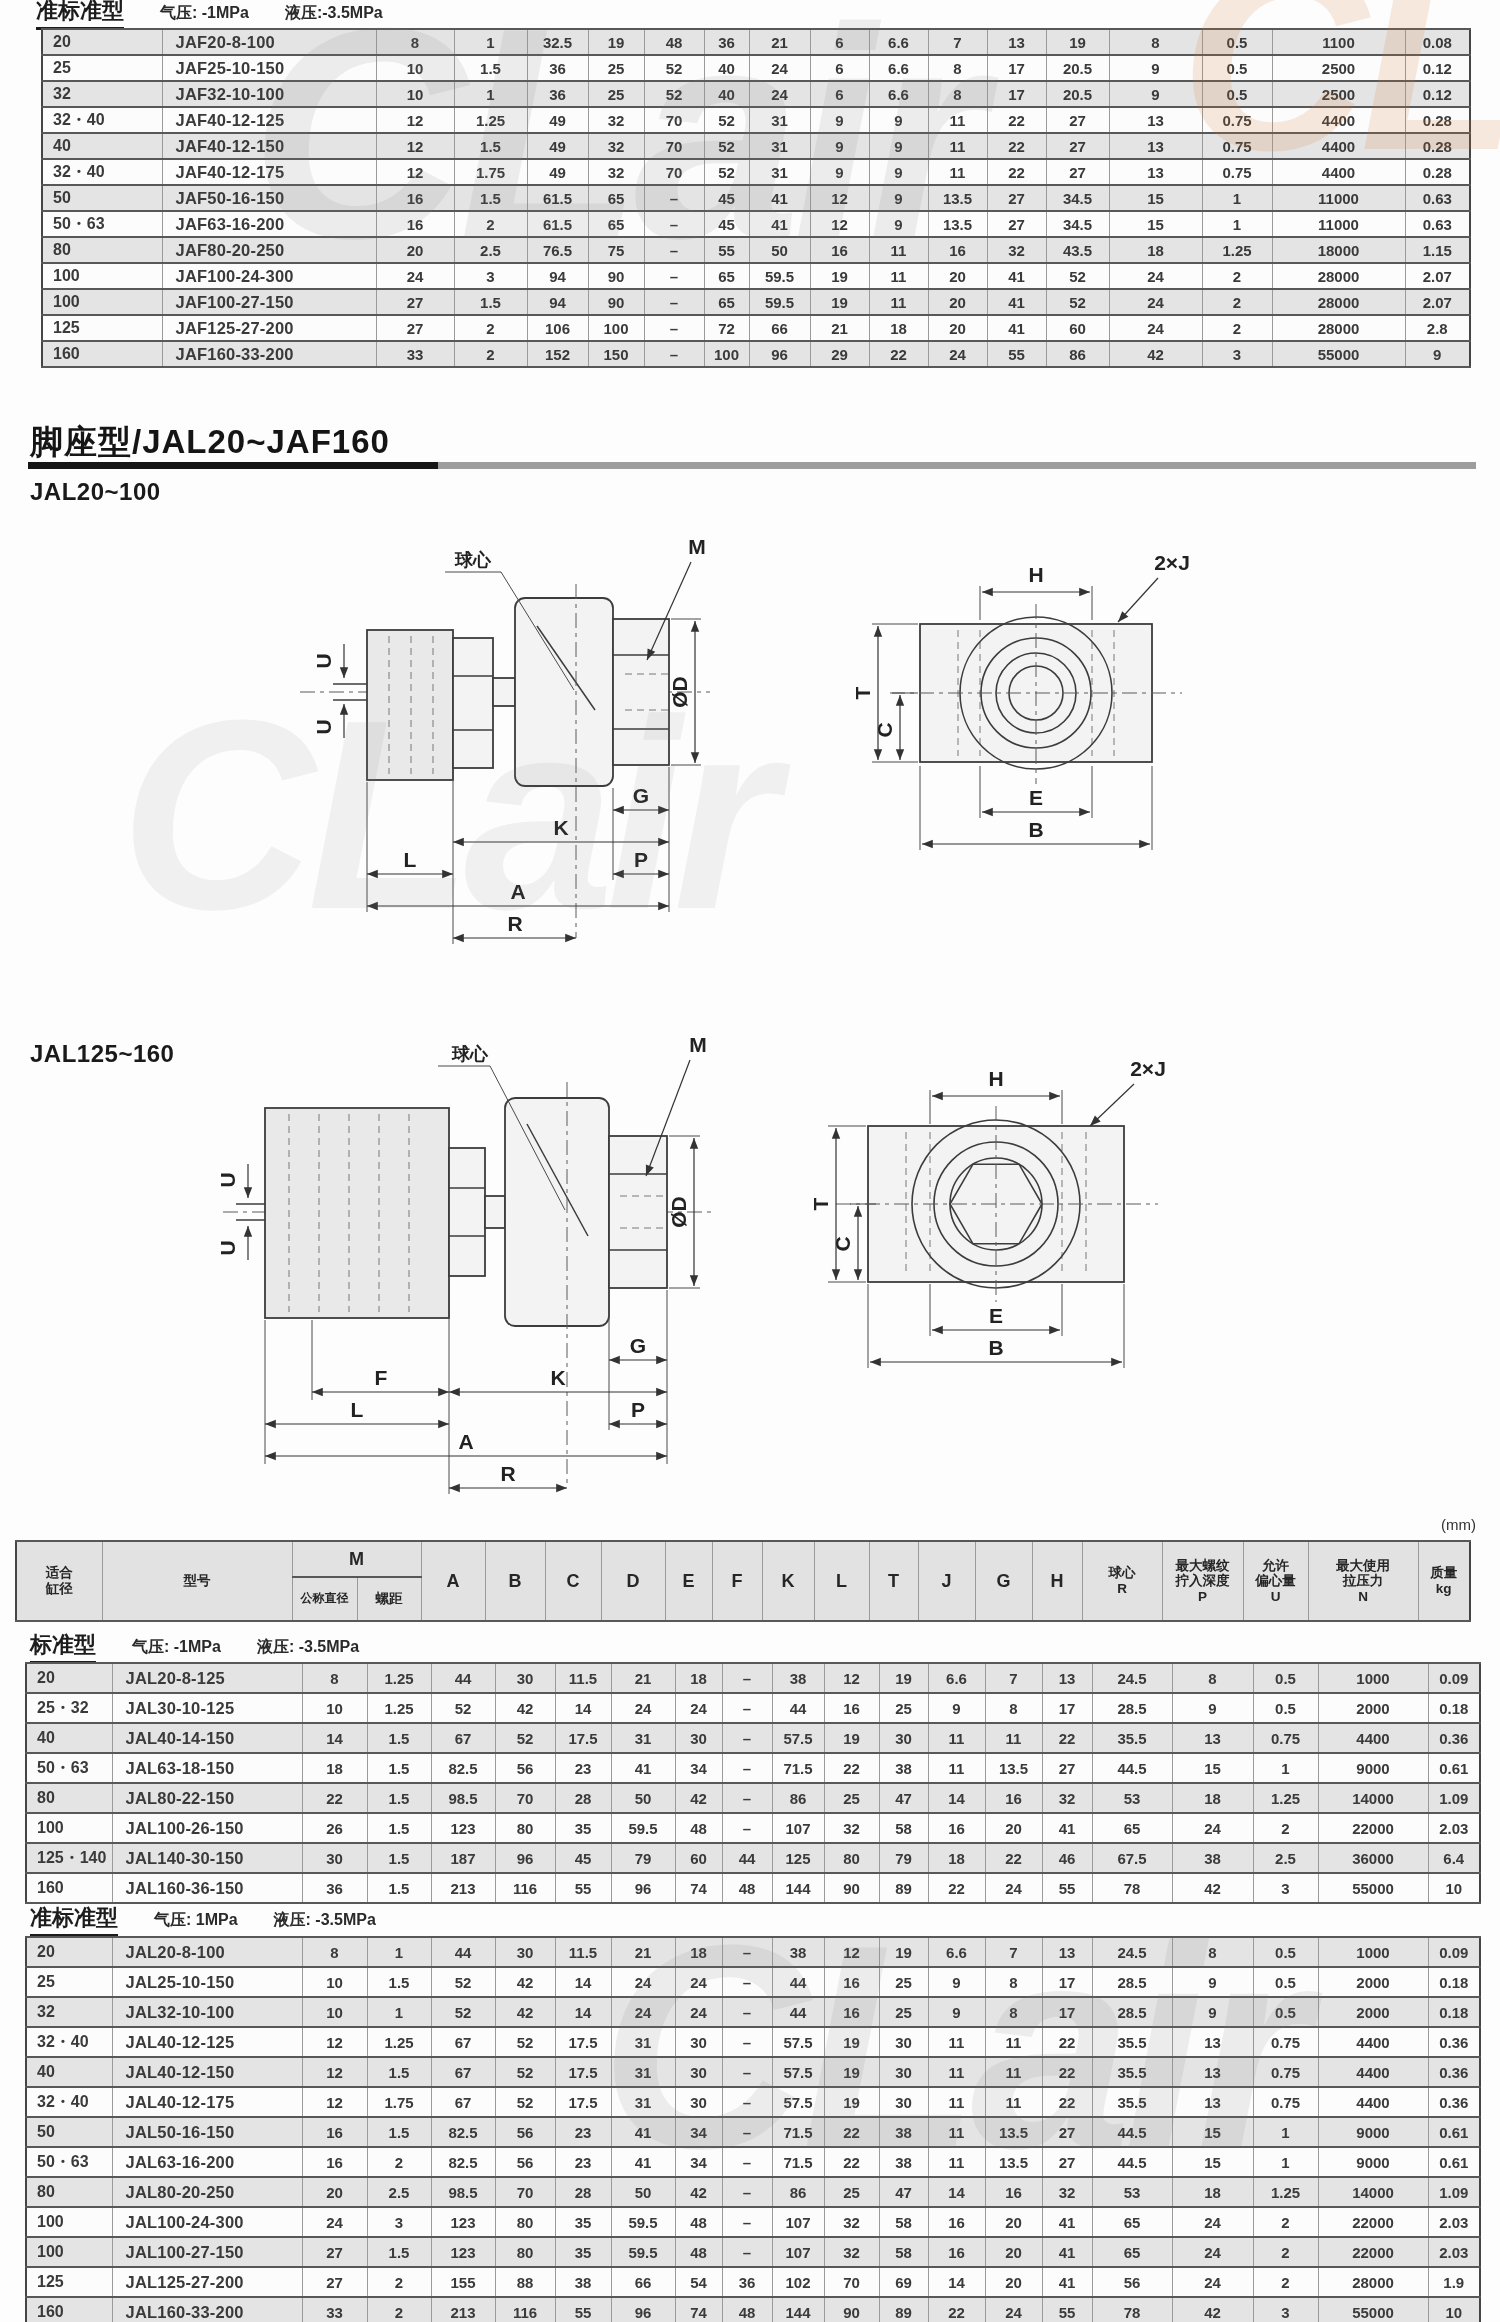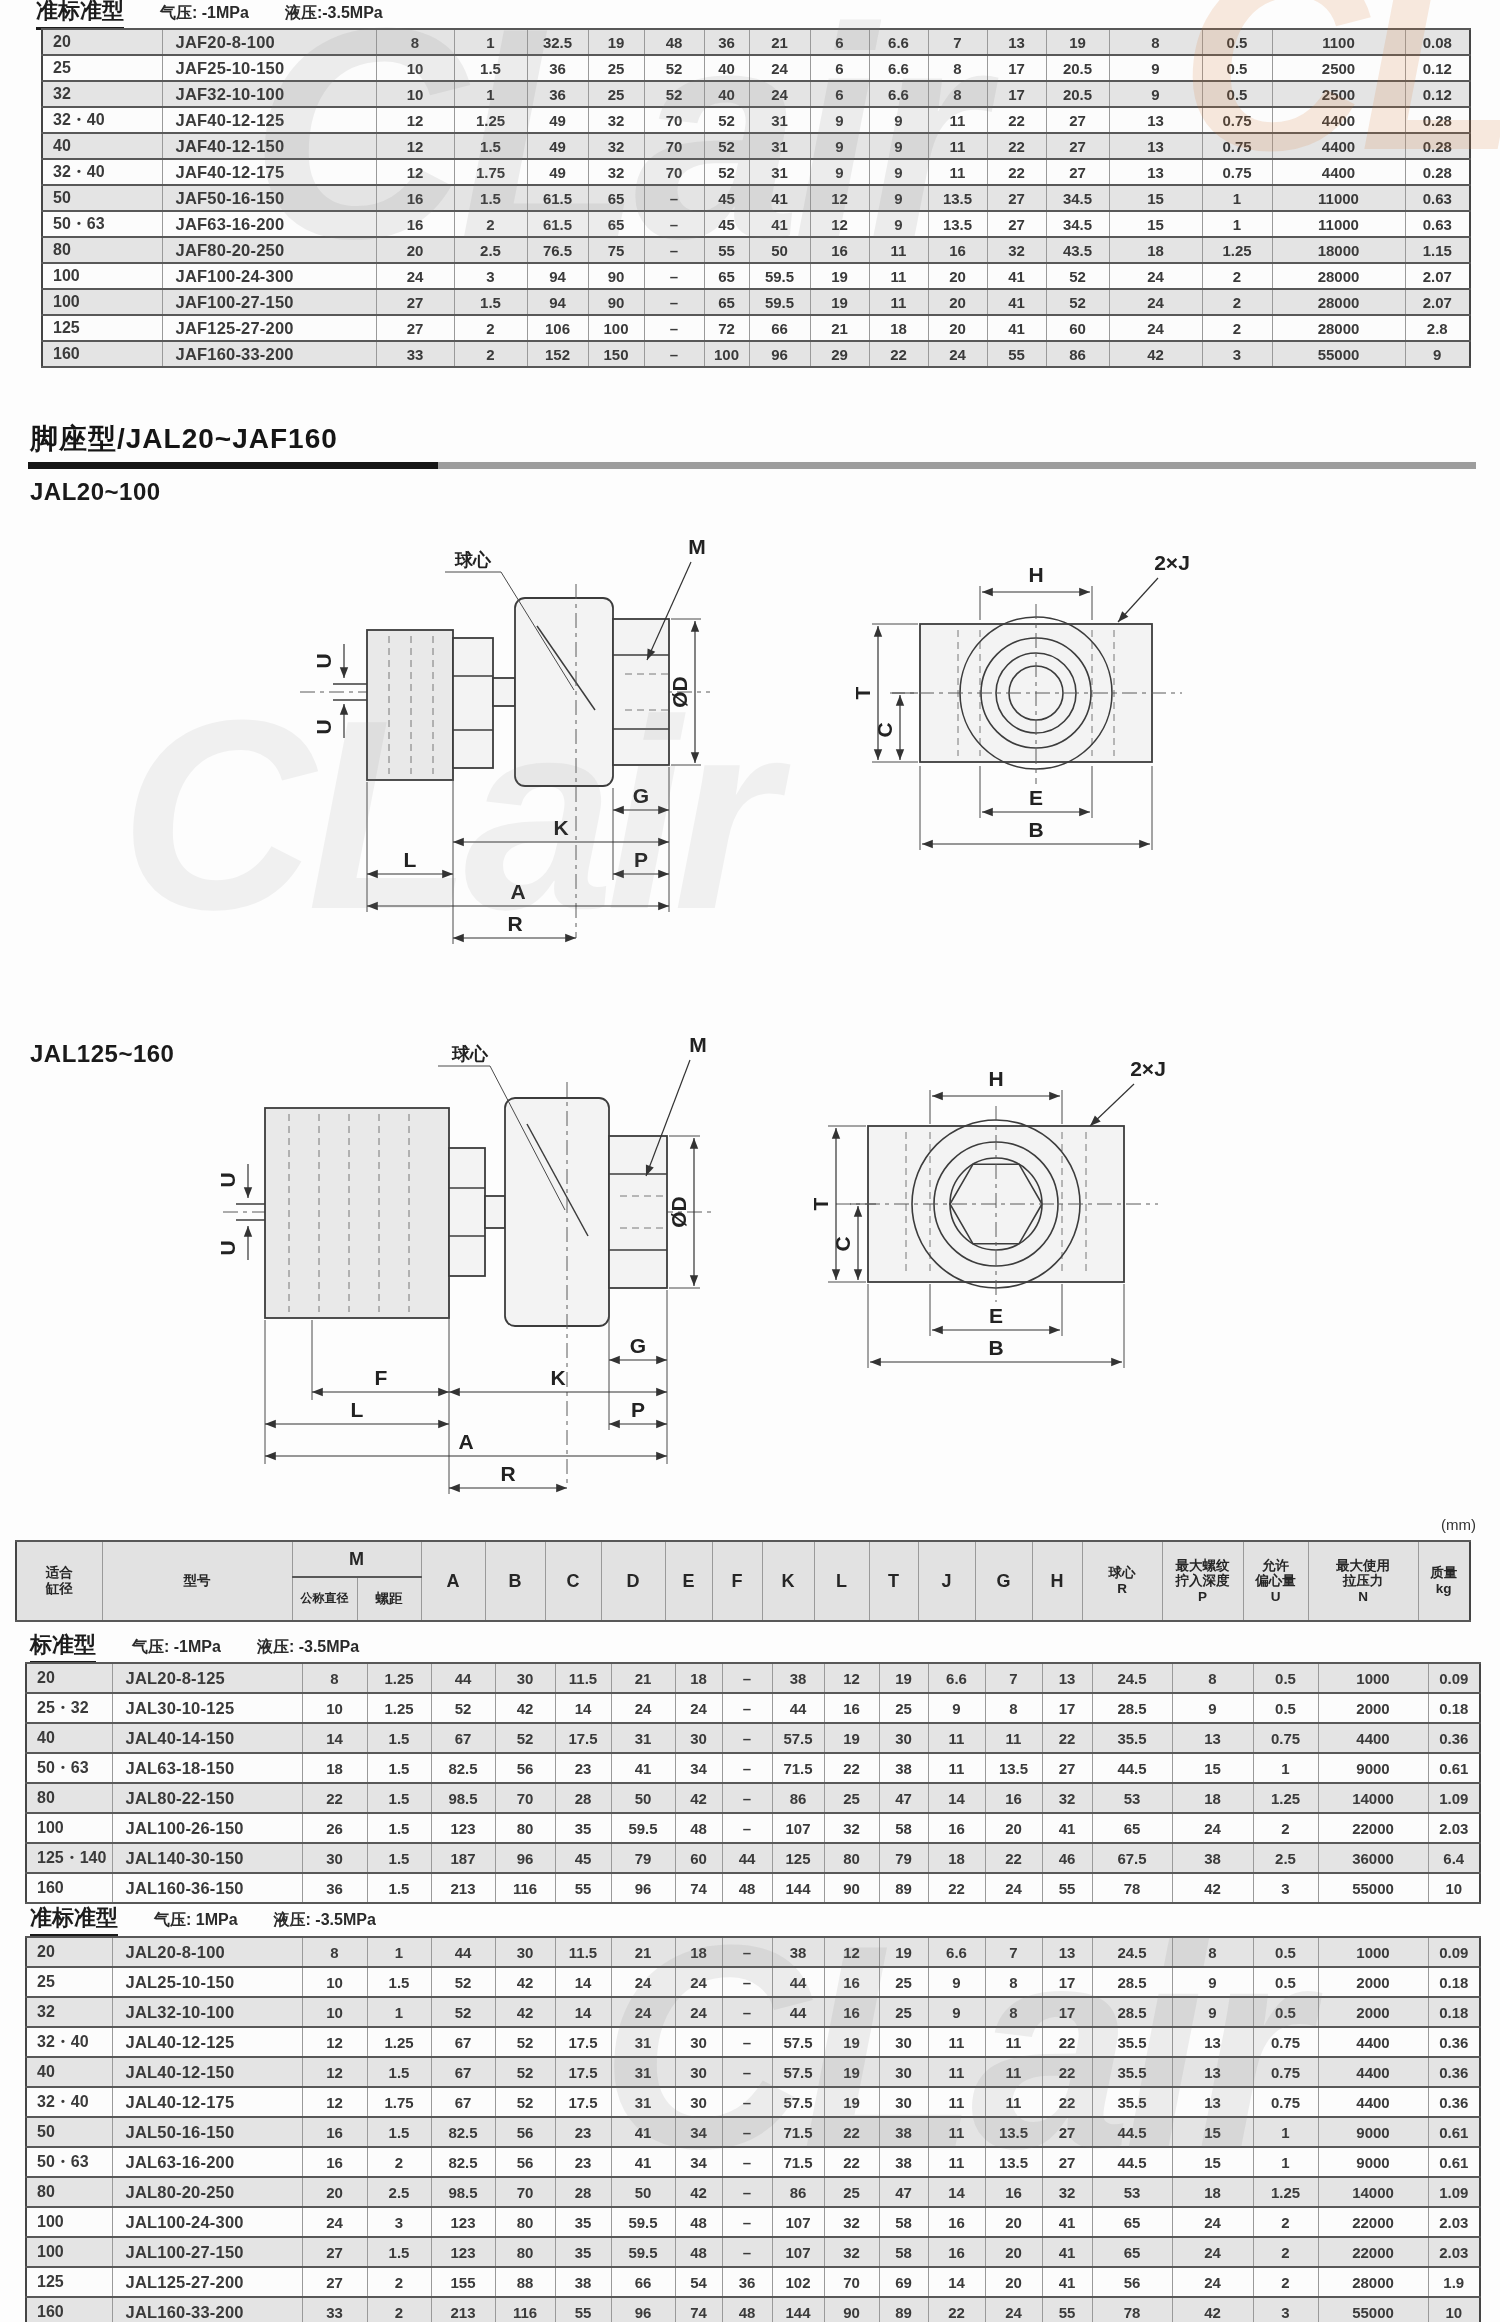--- a/index.html
+++ b/index.html
@@ -5,21 +5,21 @@
   html,body{margin:0;padding:0;background:#fff;}
   .page{position:relative;width:1500px;height:2322px;background:#fdfdfd;overflow:hidden;
         font-family:"Liberation Sans",sans-serif;color:#343434;}
   .wm{position:absolute;z-index:3;font-weight:bold;font-style:italic;pointer-events:none;
       letter-spacing:-8px;font-family:"Liberation Sans",sans-serif;}
   
   .secbar{position:absolute;display:flex;align-items:baseline;gap:36px;z-index:1;}
   .sectitle{font-size:22px;font-weight:bold;color:#1c1c1c;border-bottom:3px solid #1c1c1c;padding-bottom:1px;}
   .secnote{font-size:16px;font-weight:bold;color:#2a2a2a;}
   
-  .bighead{position:absolute;font-size:28px;font-weight:bold;color:#151515;letter-spacing:1px;z-index:1;}
+  .bighead{position:absolute;font-size:33px;font-weight:bold;color:#151515;letter-spacing:1px;z-index:1;}
   .rule{position:absolute;height:7px;width:1448px;left:28px;
         background:linear-gradient(to right,#161616 0,#161616 410px,#9d9d9d 410px,#9d9d9d 100%);z-index:1;}
   .subhead{position:absolute;font-size:24px;font-weight:bold;color:#1a1a1a;letter-spacing:0.5px;z-index:1;}
   .mmnote{position:absolute;font-size:15px;color:#333;z-index:1;}
   
   table.dtab{position:absolute;border-collapse:collapse;table-layout:fixed;z-index:1;
              border:2.5px solid #454545;background:#fbfbfb;}
   .dtab td,.dtab th{border-left:1.4px solid #9a9a9a;border-right:1.4px solid #9a9a9a;
                     border-top:2.3px solid #585858;border-bottom:2.3px solid #585858;
                     padding:0;overflow:hidden;white-space:nowrap;}

